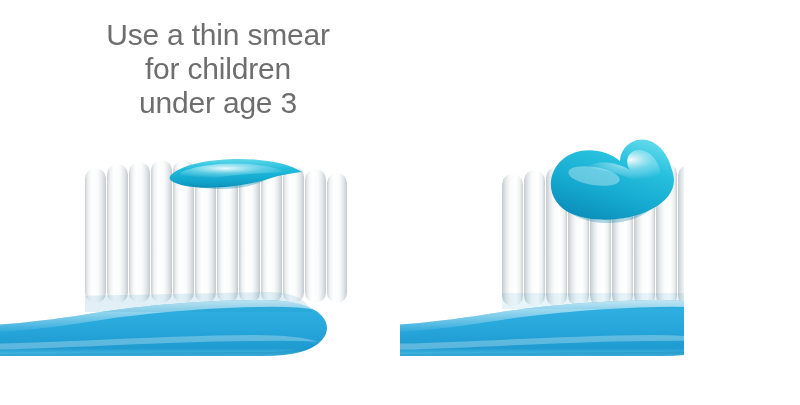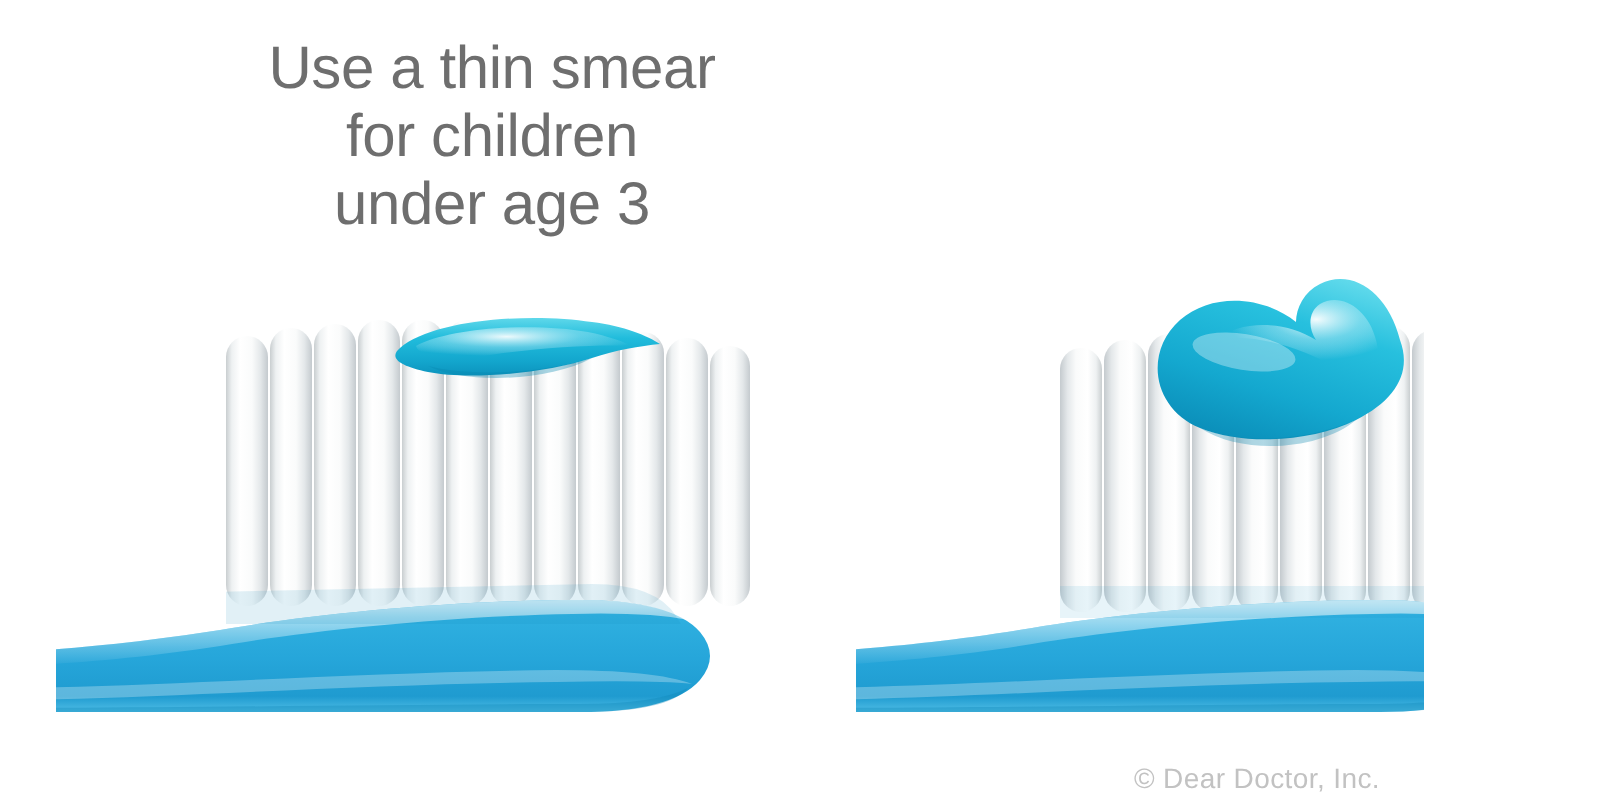--- a/index.html
+++ b/index.html
@@ -9,21 +9,20 @@
   }
   body {
     font-family: "Liberation Sans", sans-serif;
   }
   #canvas {
     position: relative;
     width: 684px;
     height: 405px;
     background: #ffffff;
     overflow: hidden;
-    margin-left: 28px;
   }
 
   
   .caption {
     position: absolute;
     top: 18px;
     width: 340px;
     text-align: center;
     color: #6e6e6e;
     font-size: 30px;
@@ -252,15 +251,14 @@
                  C 174 26, 174 34, 170 40
                  C 186 30, 208 30, 220 40
                  C 202 36, 176 44, 160 54
                  C 146 62, 136 54, 140 40 Z" fill="url(#pasteShineR)"></path>
         <ellipse cx="206" cy="46" rx="26" ry="9" fill="#ffffff" opacity="0.33" transform="rotate(-9 206 46)"></ellipse>
         <path d="M 150 80 C 176 91, 208 92, 228 84 C 206 98, 168 95, 150 80 Z" fill="#0a86ae" opacity="0.32"></path>
       </g>
     </svg>
   </div>
 
-  <div id="copyright">© Dear Doctor, Inc.</div>
 
 </div>
 
 </body></html>

